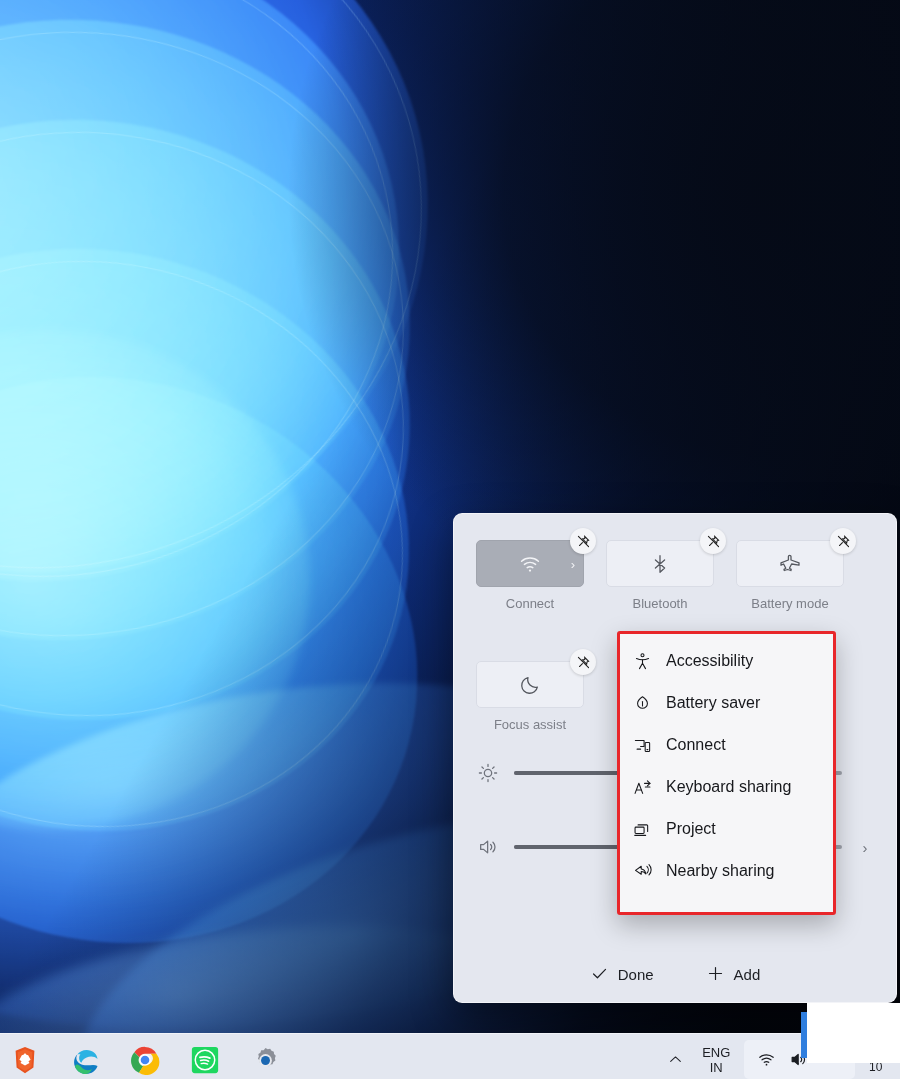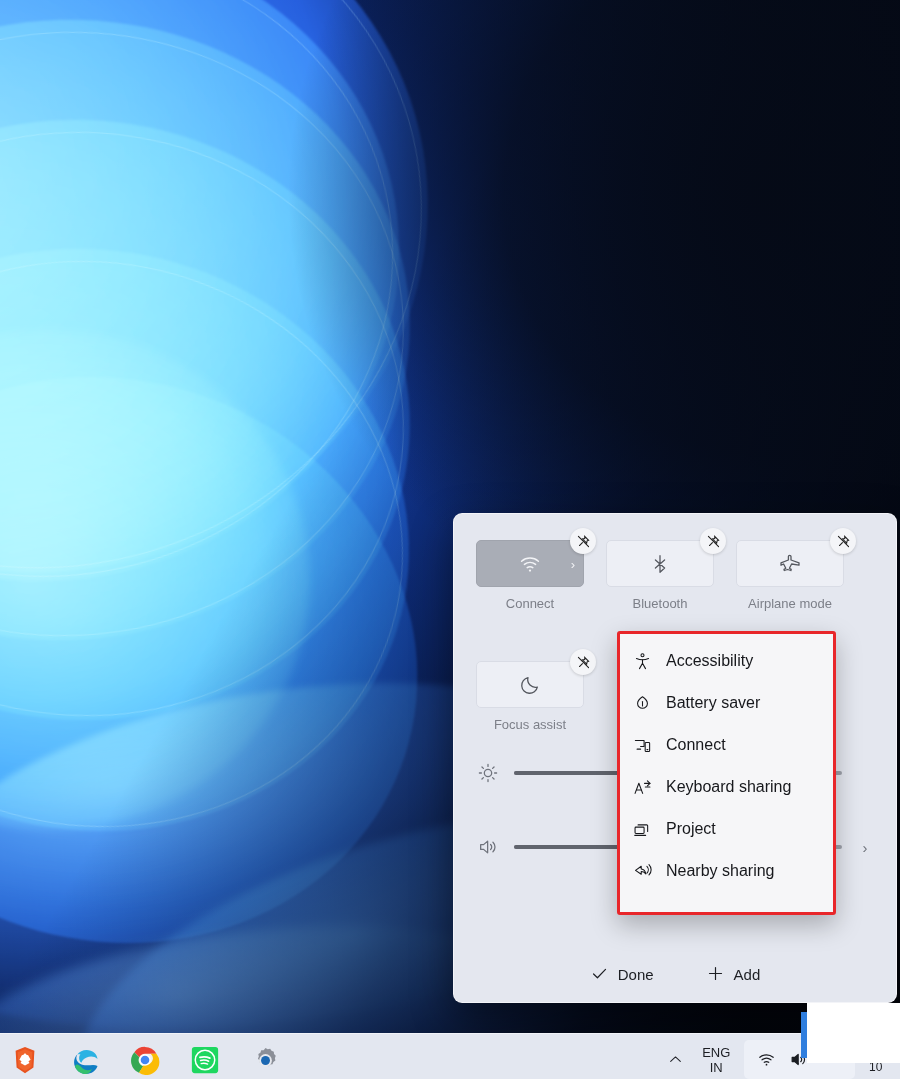--- a/index.html
+++ b/index.html
@@ -462,21 +462,21 @@
             </span>
           </div>
           <div class="unpin-badge">
             <svg width="15" height="15" viewBox="0 0 20 20" fill="none" stroke="currentColor" stroke-width="1.4" stroke-linecap="round">
               <path d="M11.6 3.2 16.8 8.4l-2.0 0.7-0.6 3.1-5.6-5.6 3.1-0.6z"></path>
               <path d="M8.6 11.4 4.6 15.4"></path>
               <path d="M3.2 3.2 16.8 16.8"></path>
             </svg>
           </div>
         </div>
-        <div class="qs-tile-label">Airplane mode</div>
+        <div class="qs-tile-label">Battery mode</div>
       </div>
     </div>
 
     <div class="qs-tiles qs-row2">
       <div class="qs-tile-col">
         <div class="qs-tile-wrap">
           <div class="qs-tile">
             <span class="tile-icon">
               <svg width="22" height="22" viewBox="0 0 24 24" fill="none" stroke="currentColor" stroke-width="1.4" stroke-linecap="round" stroke-linejoin="round">
                 <path d="M20 14.2A8.4 8.4 0 0 1 9.8 4 8.6 8.6 0 1 0 20 14.2z"></path>

